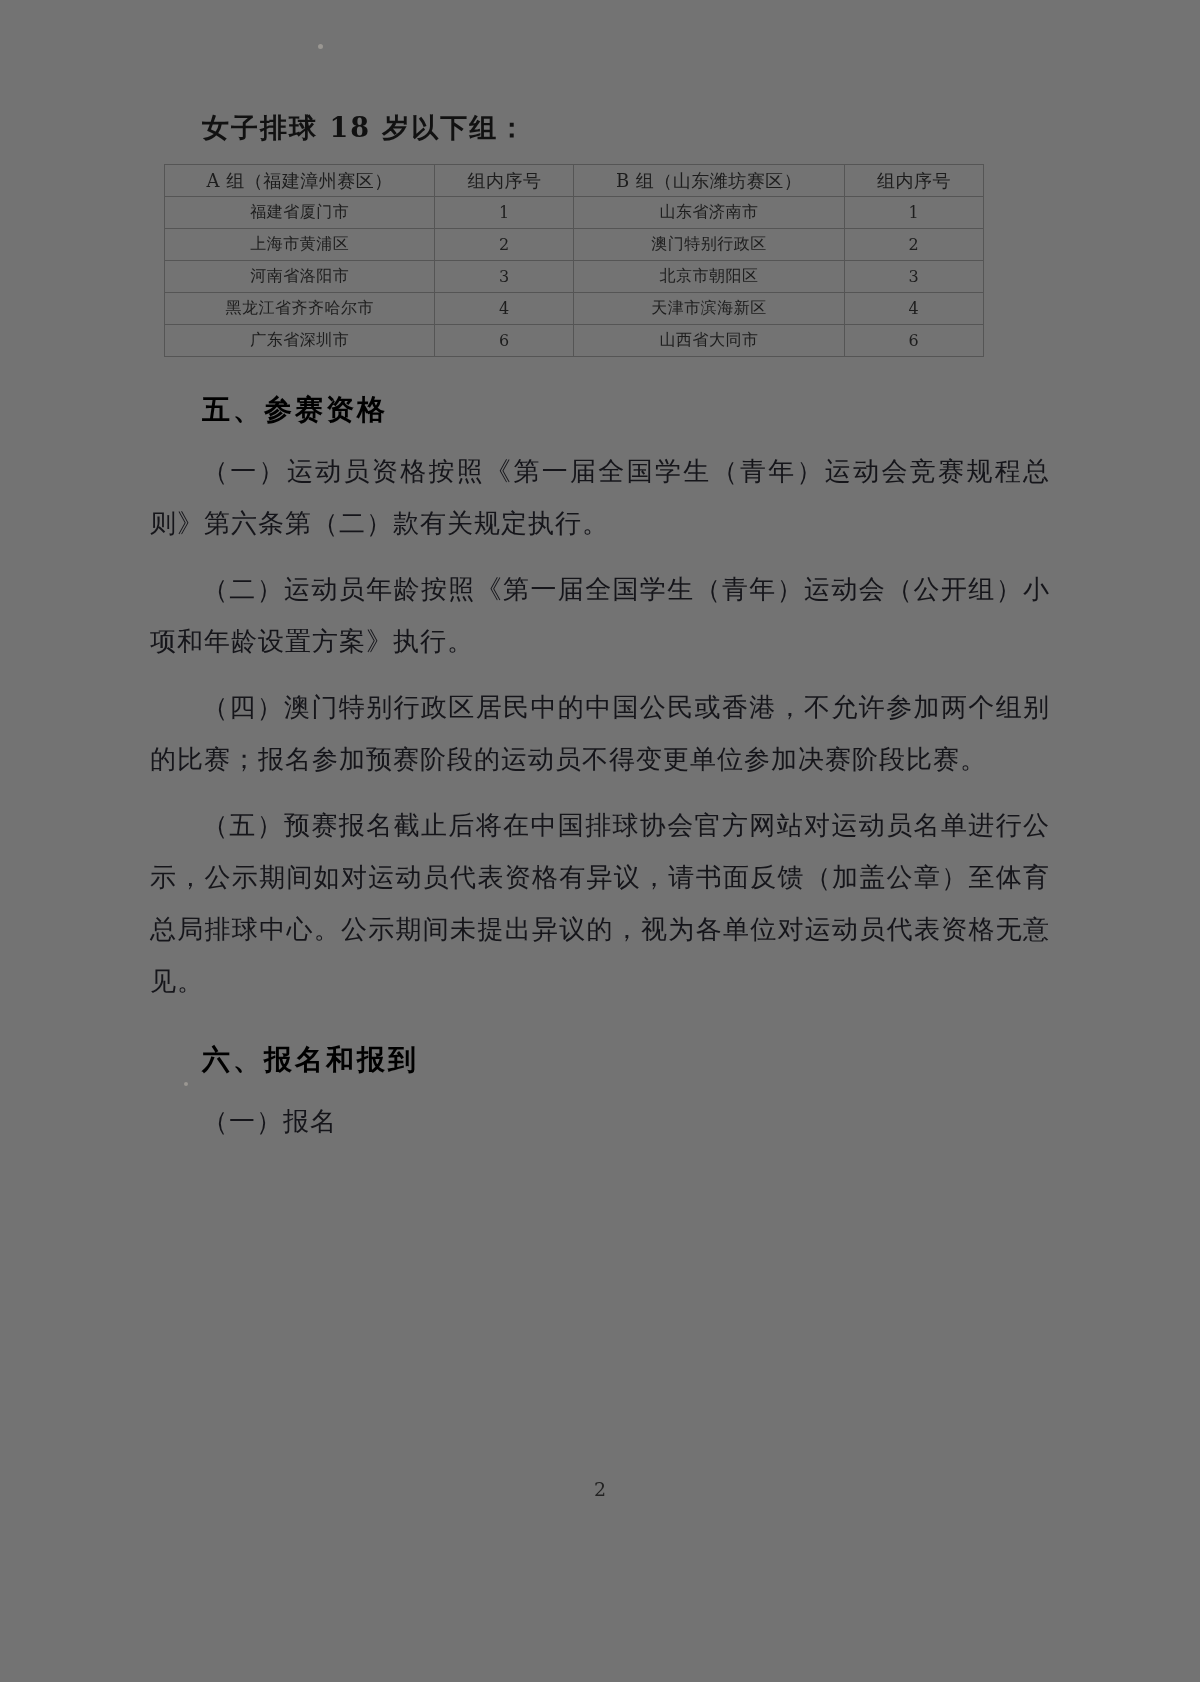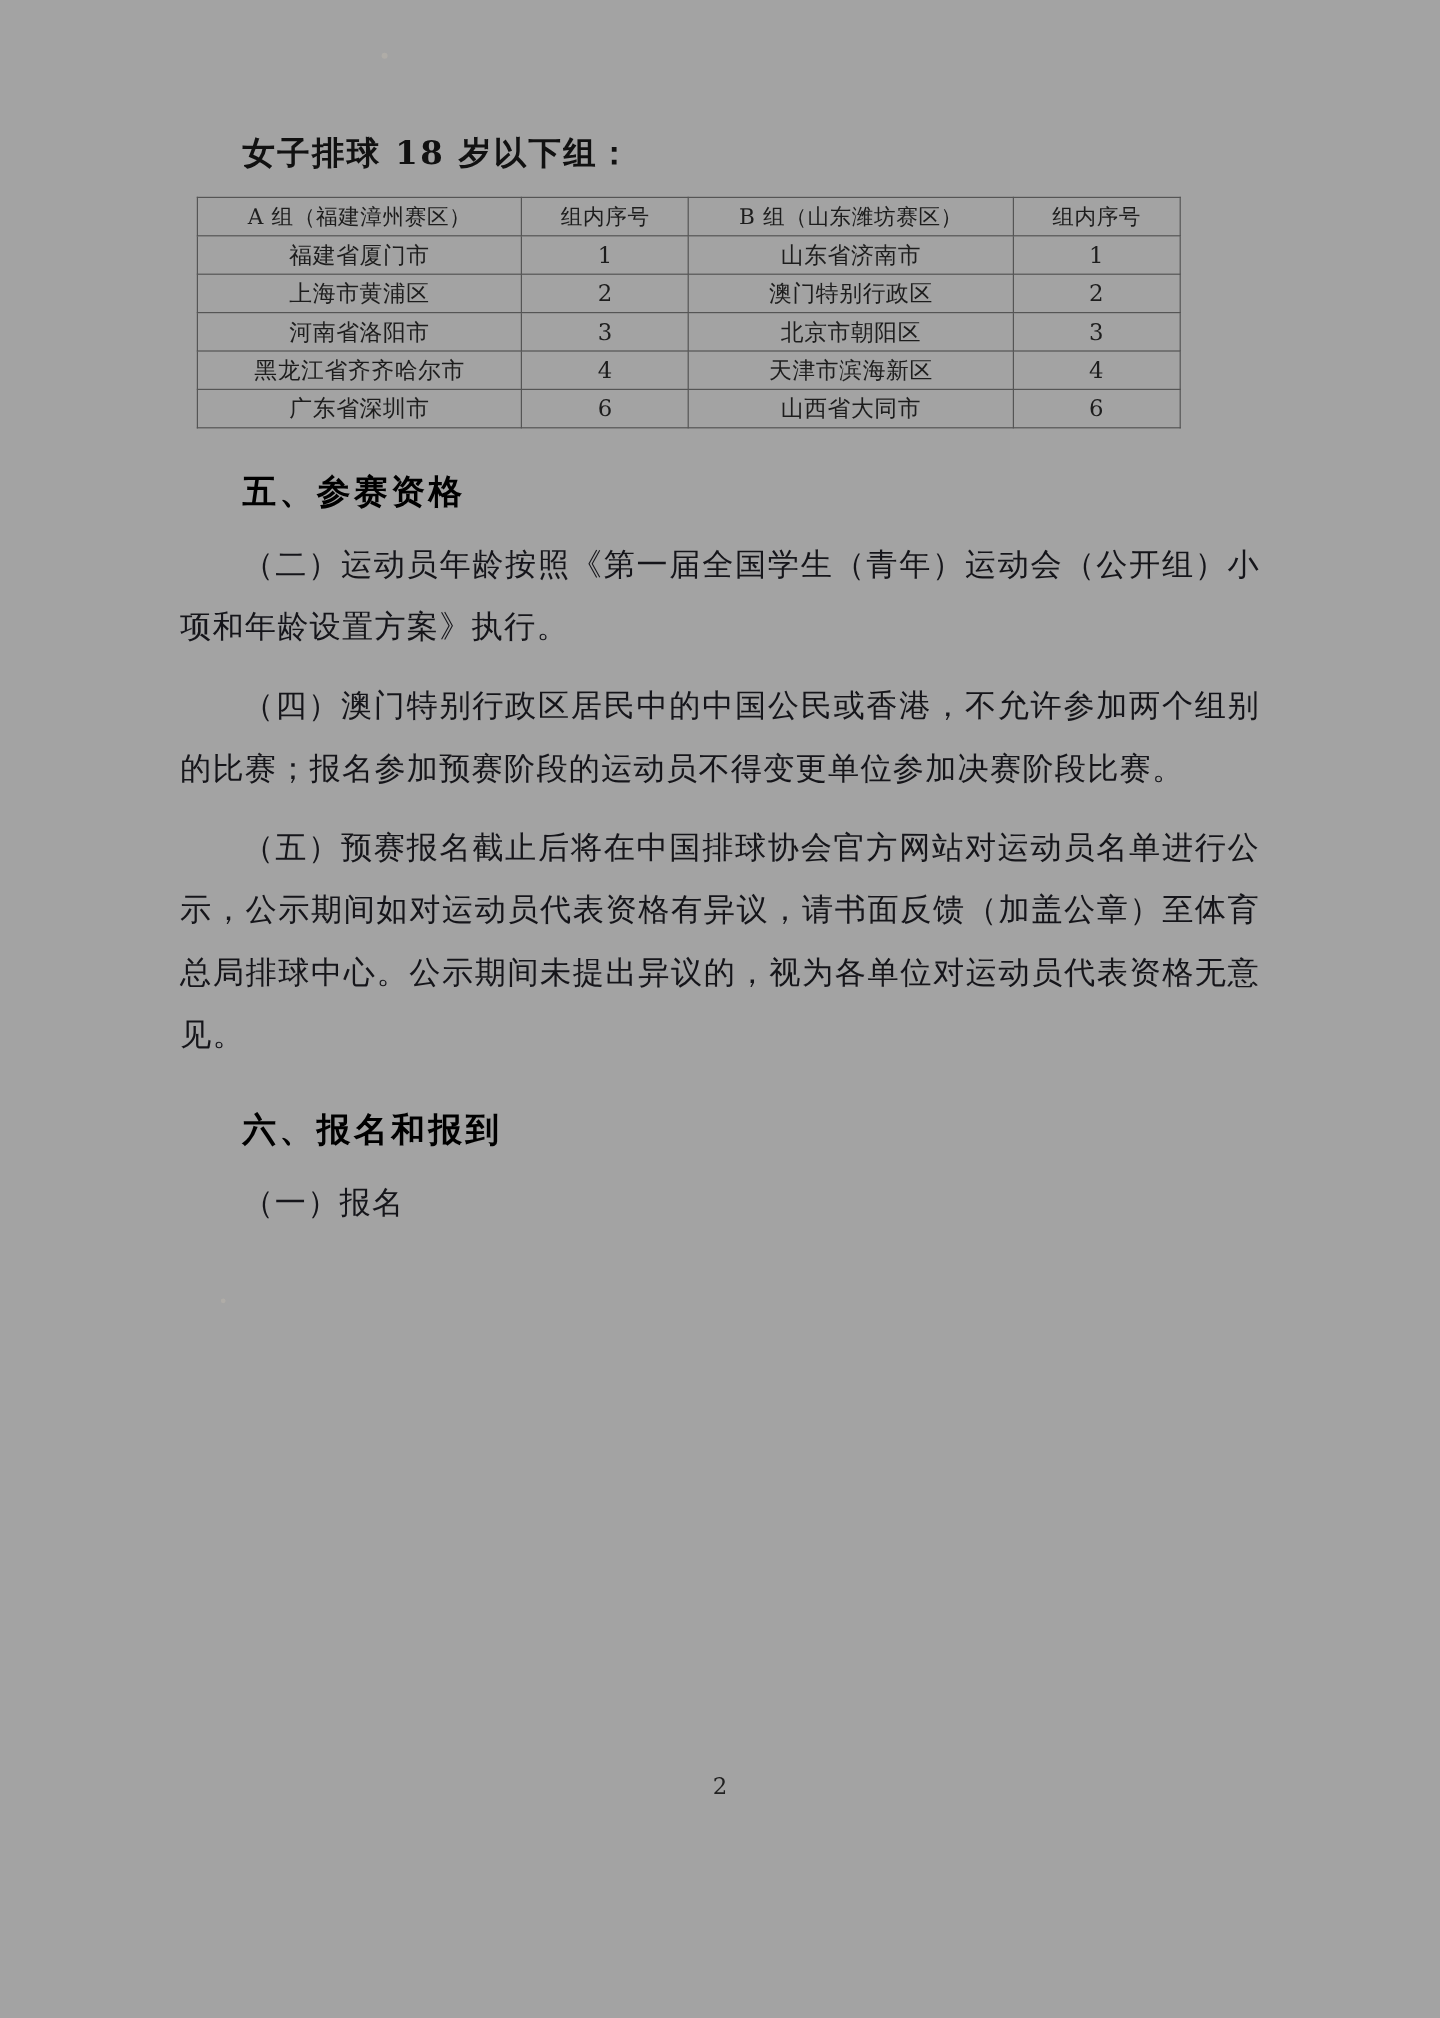--- a/index.html
+++ b/index.html
@@ -10,21 +10,21 @@
   body {
     width: 1200px;
     height: 1682px;
     position: relative;
     font-family: "DejaVu Serif", "Liberation Serif", serif;
     color: #1a1a1a;
   }
   .page {
     position: absolute;
     inset: 0;
-    background: #a3a3a3;
+    background: #737373;
   }
   .content {
     position: absolute;
     left: 150px;
     top: 110px;
     width: 900px;
   }
   .doc-title {
     font-size: 27px;
     letter-spacing: 2px;
@@ -34,21 +34,21 @@
   }
   table.group-table {
     border-collapse: collapse;
     width: 820px;
     margin: 0 0 0 14px;
     table-layout: fixed;
   }
   table.group-table td, table.group-table th {
     border: 1px solid #555;
     text-align: center;
-    font-size: 19px;
+    font-size: 16px;
     height: 31px;
     padding: 0 2px;
     font-weight: normal;
     color: #1d1d1d;
     letter-spacing: 0.5px;
   }
   table.group-table th {
     font-size: 18px;
   }
   col.c-name { width: 33%; }
@@ -146,20 +146,21 @@
           <td>广东省深圳市</td>
           <td>6</td>
           <td>山西省大同市</td>
           <td>6</td>
         </tr>
       </tbody>
     </table>
 
     <h2 class="section-heading">五、参赛资格</h2>
 
+    <p class="para">（一）运动员资格按照《第一届全国学生（青年）运动会竞赛规程总则》第六条第（二）款有关规定执行。</p>
     <p class="para">（二）运动员年龄按照《第一届全国学生（青年）运动会（公开组）小项和年龄设置方案》执行。</p>
     <p class="para">（四）澳门特别行政区居民中的中国公民或香港，不允许参加两个组别的比赛；报名参加预赛阶段的运动员不得变更单位参加决赛阶段比赛。</p>
     <p class="para tight">（五）预赛报名截止后将在中国排球协会官方网站对运动员名单进行公示，公示期间如对运动员代表资格有异议，请书面反馈（加盖公章）至体育总局排球中心。公示期间未提出异议的，视为各单位对运动员代表资格无意见。</p>
 
     <h2 class="section-heading">六、报名和报到</h2>
     <p class="para">（一）报名</p>
 
   </div>
 
   <div class="page-number">2</div>

